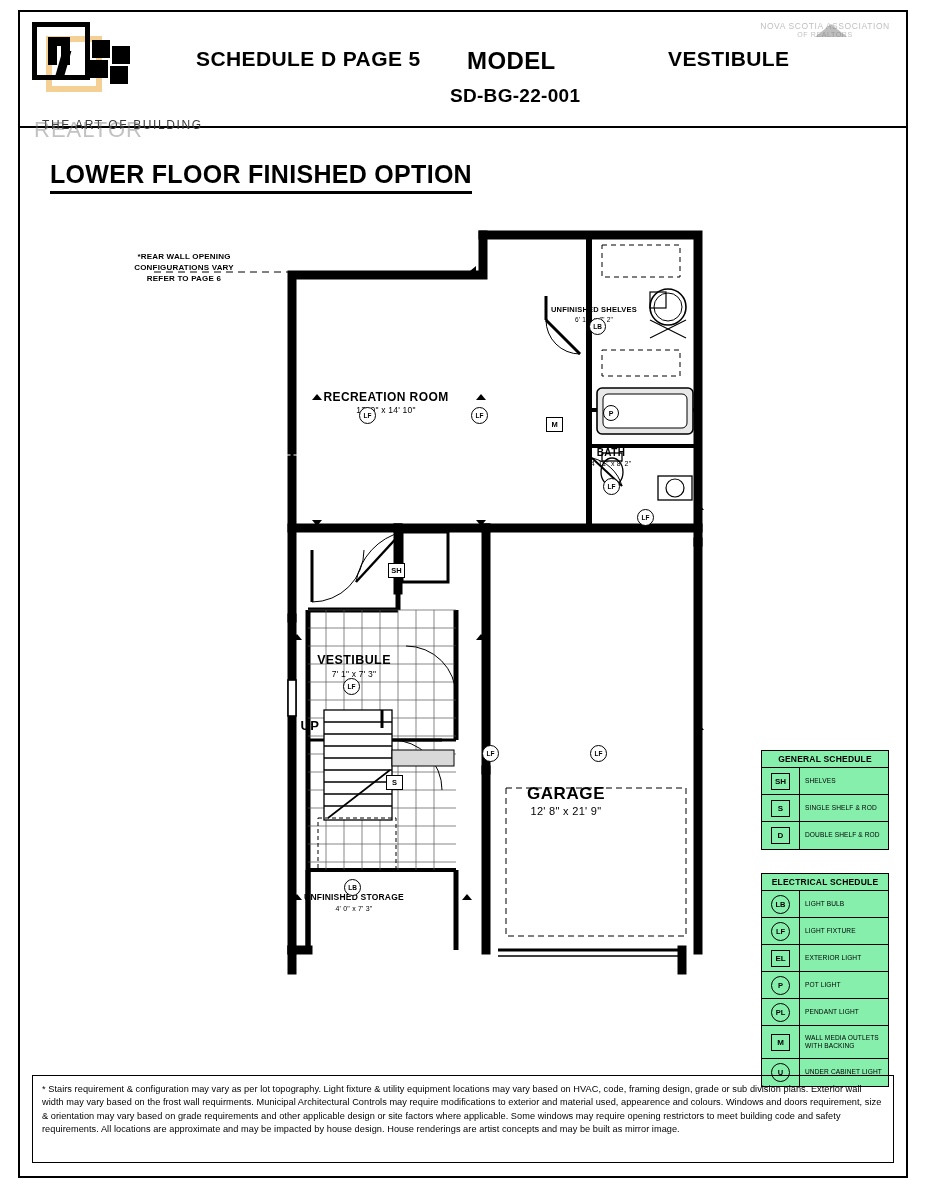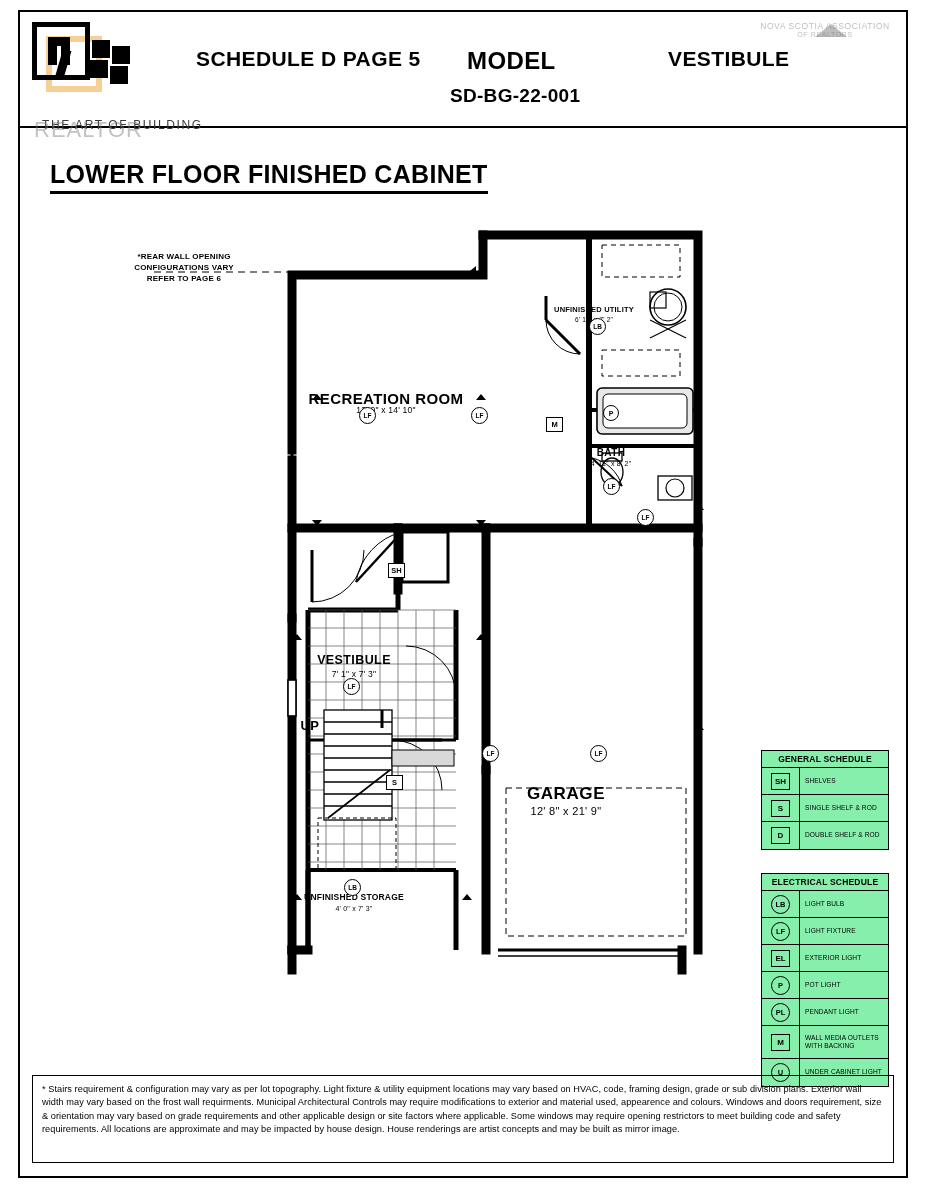--- a/index.html
+++ b/index.html
@@ -234,21 +234,21 @@
   }
   #plan svg { display: block; }
 
   .plan-label {
     position: absolute;
     color: #000;
     text-align: center;
     white-space: nowrap;
     font-family: "Liberation Sans", sans-serif;
   }
-  .lbl-room-name { font-size: 15px; font-weight: bold; letter-spacing: 0.4px; }
+  .lbl-room-name { font-size: 12px; font-weight: bold; letter-spacing: 0.4px; }
   .lbl-room-dim  { font-size: 8.5px; letter-spacing: 0.2px; }
   .lbl-big-name  { font-size: 17px; font-weight: bold; letter-spacing: 0.6px; }
   .lbl-big-dim   { font-size: 11px; letter-spacing: 0.3px; }
   .lbl-small     { font-size: 7.5px; letter-spacing: 0.2px; }
   .lbl-note      { font-size: 8px; font-weight: bold; line-height: 1.35; letter-spacing: 0.2px; }
   .lbl-up        { font-size: 13px; font-weight: bold; letter-spacing: 0.5px; }
 
   
   .legend {
     position: absolute;
@@ -368,21 +368,21 @@
   <div class="title-model">MODEL</div>
   <div class="title-modelno">SD-BG-22-001</div>
   <div class="title-elevation">VESTIBULE</div>
 
   <div class="nsar">
     <div class="nsar-roof"></div>
     <div class="nsar-sub1">NOVA SCOTIA ASSOCIATION</div>
     <div class="nsar-sub2">OF REALTORS</div>
   </div>
 
-  <div class="section-heading">LOWER FLOOR FINISHED CABINET</div>
+  <div class="section-heading">LOWER FLOOR FINISHED OPTION</div>
 
   <div id="plan">
     <svg width="890" height="860" viewBox="0 0 890 860" xmlns="http://www.w3.org/2000/svg">
       <g fill="none" stroke="#000">
 
         <path d="M437 25 L652 25 L652 332" stroke-width="9" stroke-linecap="square"></path>
 
         <path d="M437 25 L437 65 L246 65 L246 240" stroke-width="9" stroke-linecap="square"></path>
 
         <path d="M246 250 L246 408" stroke-width="9" stroke-linecap="square"></path>
@@ -532,21 +532,21 @@
 
     <div class="plan-label lbl-note" style="left:96px; top:42px; width:140px;">
       <div>*REAR WALL OPENING</div>
       <div>CONFIGURATIONS VARY</div>
       <div>REFER TO PAGE 6</div>
     </div>
 
     <div class="plan-label lbl-room-name" style="left:268px; top:180px; width:200px;">RECREATION ROOM</div>
     <div class="plan-label lbl-room-dim" style="left:268px; top:195px; width:200px;">13' 9" x 14' 10"</div>
 
-    <div class="plan-label lbl-small" style="left:516px; top:95px; width:120px; font-weight:bold;">UNFINISHED UTILITY</div>
+    <div class="plan-label lbl-small" style="left:516px; top:95px; width:120px; font-weight:bold;">UNFINISHED SHELVES</div>
     <div class="plan-label lbl-small" style="left:516px; top:106px; width:120px; font-size:6.5px;">6' 11" x 7' 2"</div>
 
     <div class="plan-label lbl-room-name" style="left:533px; top:237px; width:120px; font-size:10px;">BATH</div>
     <div class="plan-label lbl-room-dim" style="left:533px; top:250px; width:120px; font-size:7px;">4' 11" x 8' 2"</div>
 
     <div class="plan-label lbl-room-name" style="left:276px; top:443px; width:120px; font-size:12.5px;">VESTIBULE</div>
     <div class="plan-label lbl-room-dim" style="left:276px; top:459px; width:120px;">7' 1" x 7' 3"</div>
 
     <div class="plan-label lbl-big-name" style="left:448px; top:574px; width:200px;">GARAGE</div>
     <div class="plan-label lbl-big-dim" style="left:448px; top:595px; width:200px;">12' 8" x 21' 9"</div>

